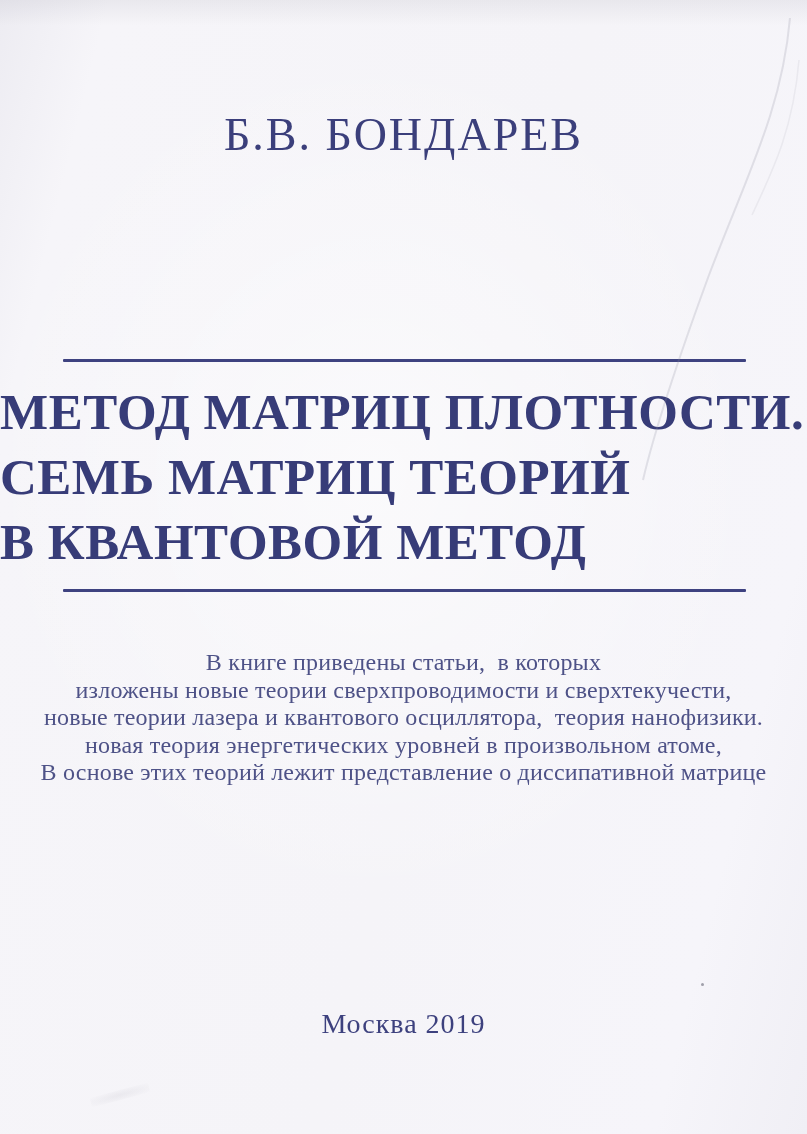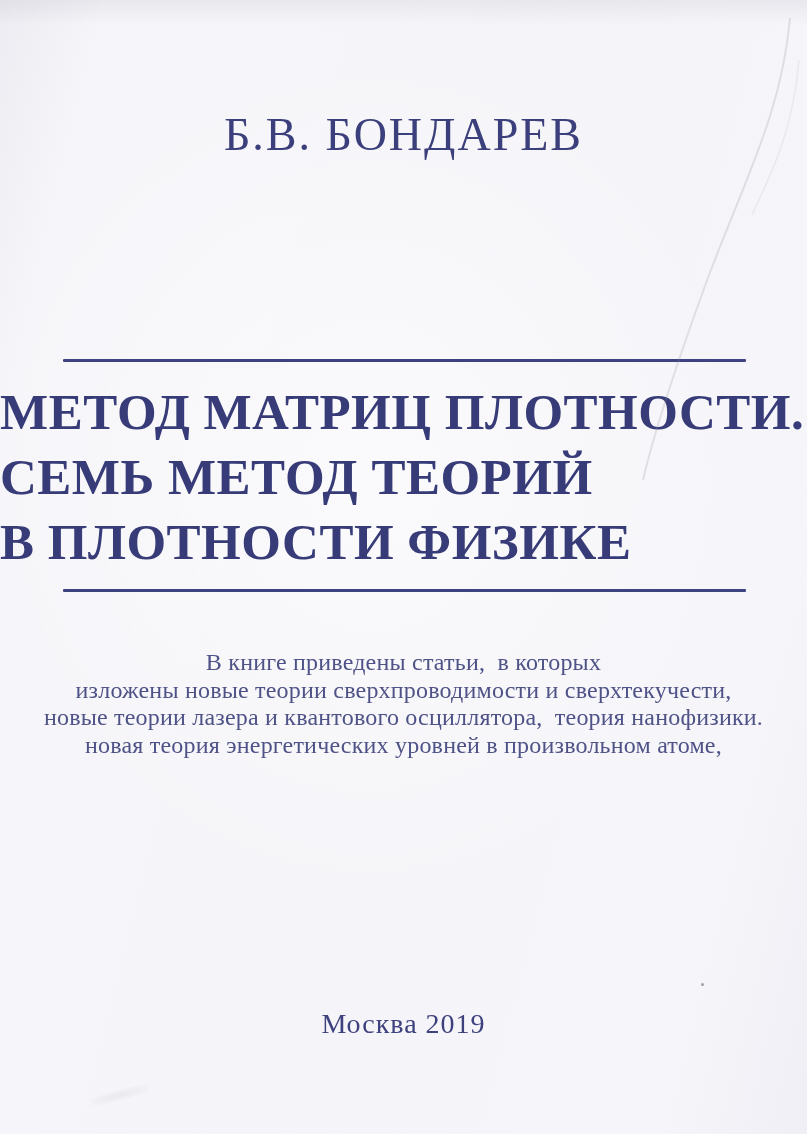--- a/index.html
+++ b/index.html
@@ -117,31 +117,32 @@
 <body>
 
 <div class="page">
 
   <div class="author">Б.В. БОНДАРЕВ</div>
 
   <div class="rule rule-top"></div>
 
   <div class="title">
     <div class="line">МЕТОД МАТРИЦ ПЛОТНОСТИ.</div>
-    <div class="line">СЕМЬ МЕТОД ТЕОРИЙ</div>
-    <div class="line">В ПЛОТНОСТИ ФИЗИКЕ</div>
+    <div class="line">СЕМЬ МАТРИЦ ТЕОРИЙ</div>
+    <div class="line">В КВАНТОВОЙ МЕТОД</div>
   </div>
 
   <div class="rule rule-bottom"></div>
 
   <div class="annotation">
     <div class="line">В книге приведены статьи,  в которых</div>
     <div class="line">изложены новые теории сверхпроводимости и сверхтекучести,</div>
     <div class="line">новые теории лазера и квантового осциллятора,  теория нанофизики.</div>
     <div class="line">новая теория энергетических уровней в произвольном атоме,</div>
+    <div class="line">В основе этих теорий лежит представление о диссипативной матрице</div>
   </div>
 
   <div class="imprint">Москва 2019</div>
 
   <svg class="crease-svg" width="260" height="500" viewBox="0 0 260 500">
     <path d="M 243,18 C 235,110 200,175 162,275 C 140,335 110,420 96,480" fill="none" stroke="rgba(140,140,160,0.22)" stroke-width="2"></path>
     <path d="M 252,60 C 246,130 226,170 205,215" fill="none" stroke="rgba(150,150,168,0.12)" stroke-width="1.5"></path>
   </svg>
   <div class="speck"></div>
   <div class="smudge"></div>

